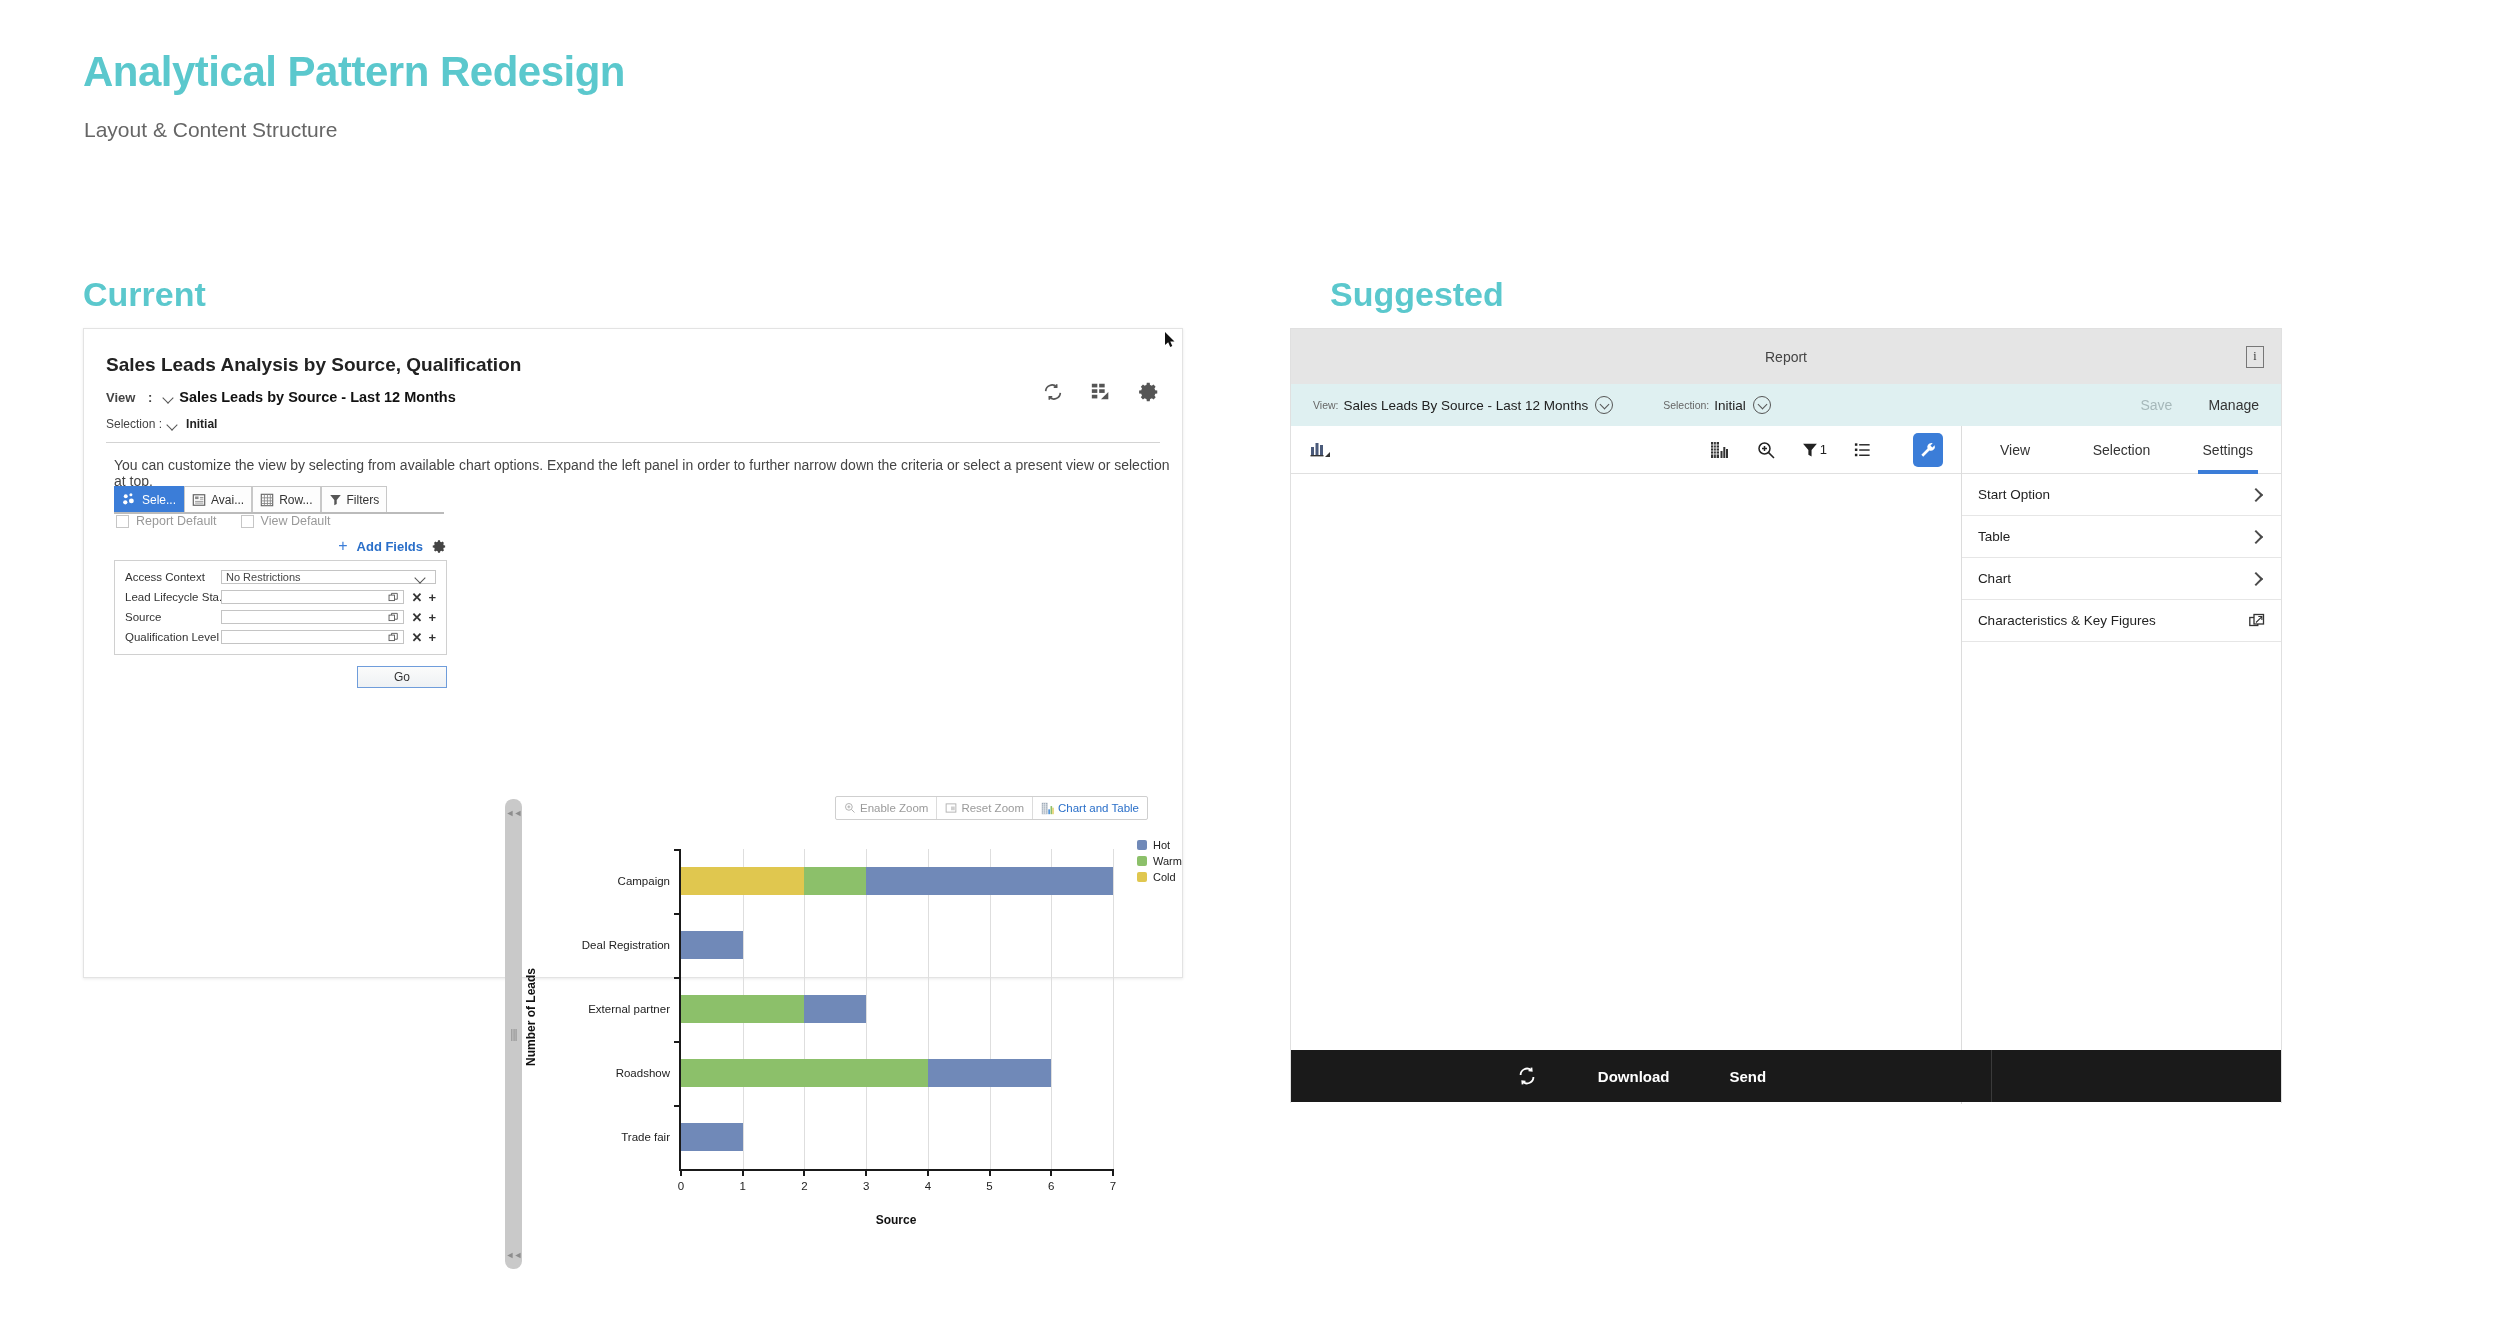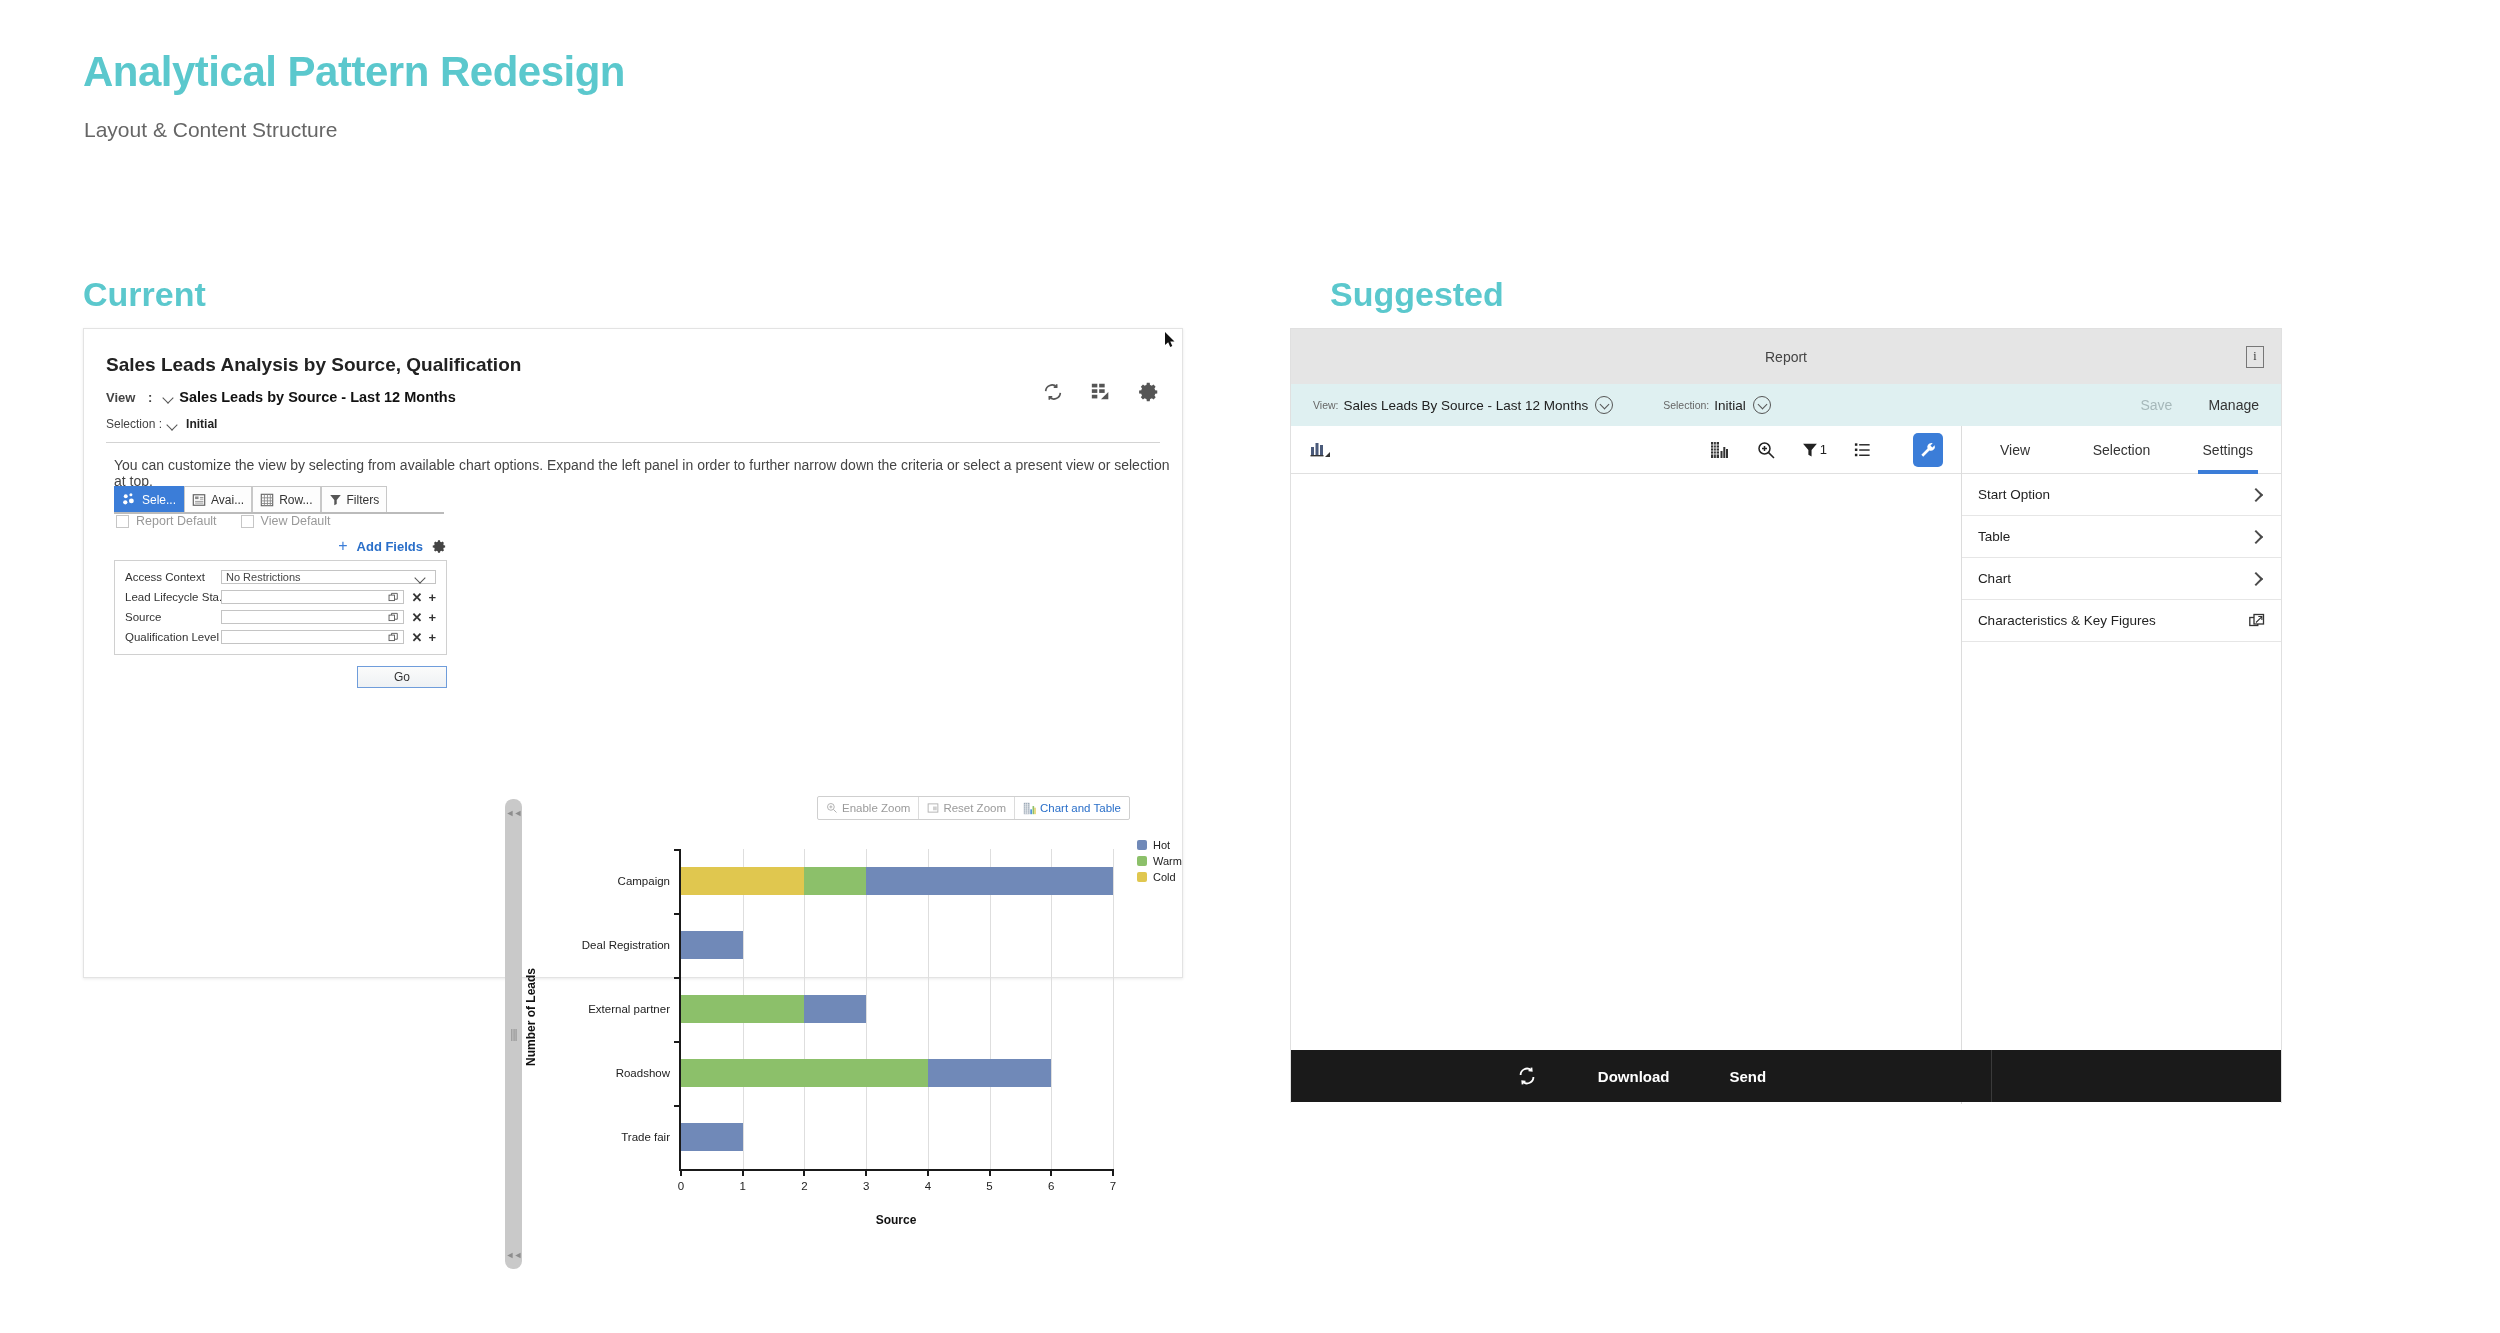--- a/index.html
+++ b/index.html
@@ -140,21 +140,21 @@
     width:17px; height:470px;
     background:#c9c9c9; border-radius:8px;
     display:flex; flex-direction:column; align-items:center; justify-content:space-between;
     padding:9px 0;
   }
   #splitter .arrs { font-size:9px; color:#8d8d8d; letter-spacing:-1px;}
   #splitter .grip { font-size:12px; color:#8d8d8d; letter-spacing:-1px; position:absolute; top:50%; transform:translateY(-50%); }
 
   
   .chartbtns {
-    position:absolute; right:52px; top:467px;
+    position:absolute; right:34px; top:467px;
     display:flex; border:1px solid #cfcfcf; background:#fff;
     height:24px; align-items:stretch; border-radius:2px; overflow:hidden;
   }
   .cbtn {
     display:flex; align-items:center; gap:4px; padding:0 8px;
     font-size:11.5px; color:#9a9a9a; border-right:1px solid #dcdcdc;
   }
   .cbtn:last-child { border-right:none; color:#2a6fc9; }
 
   

